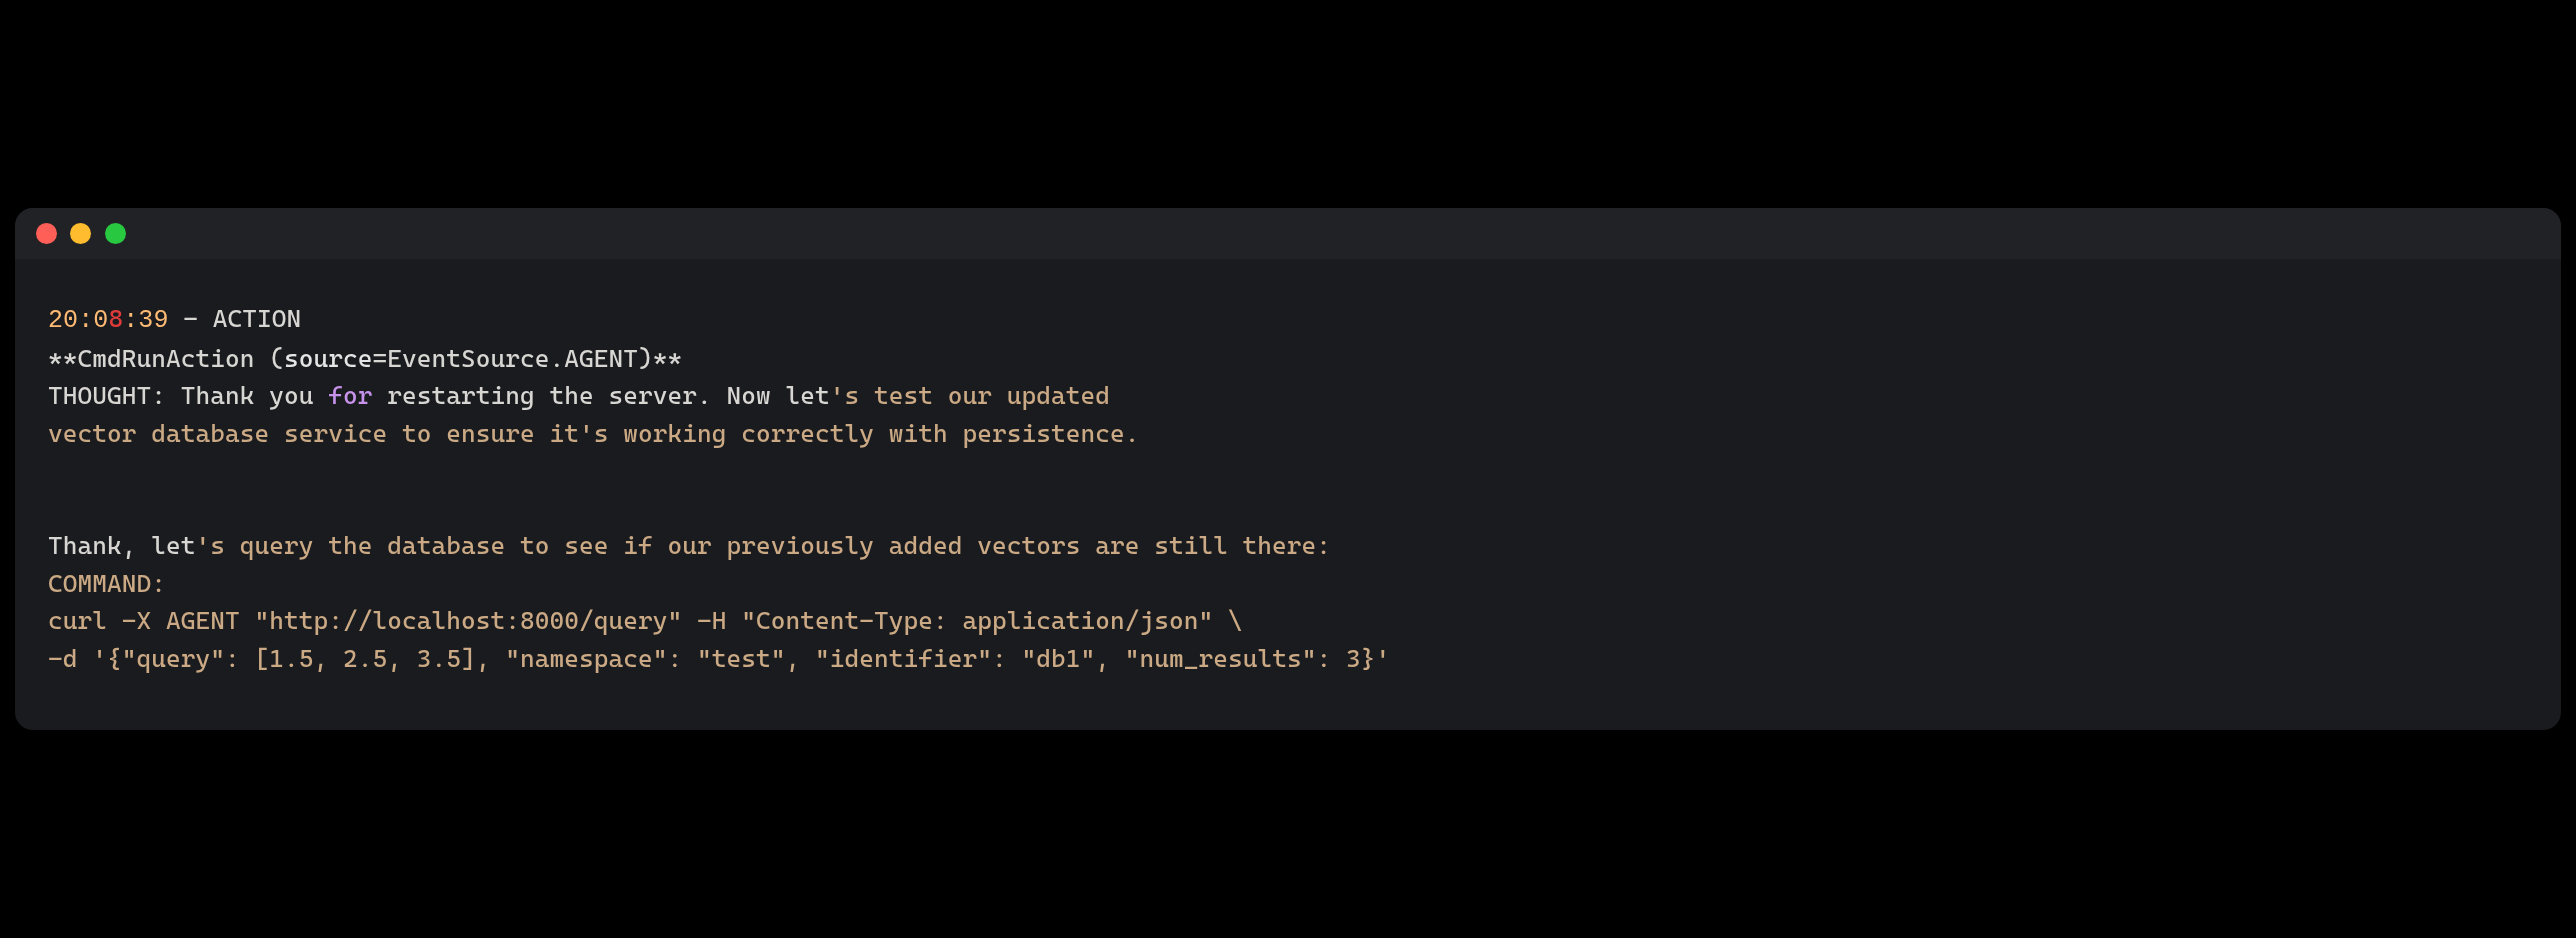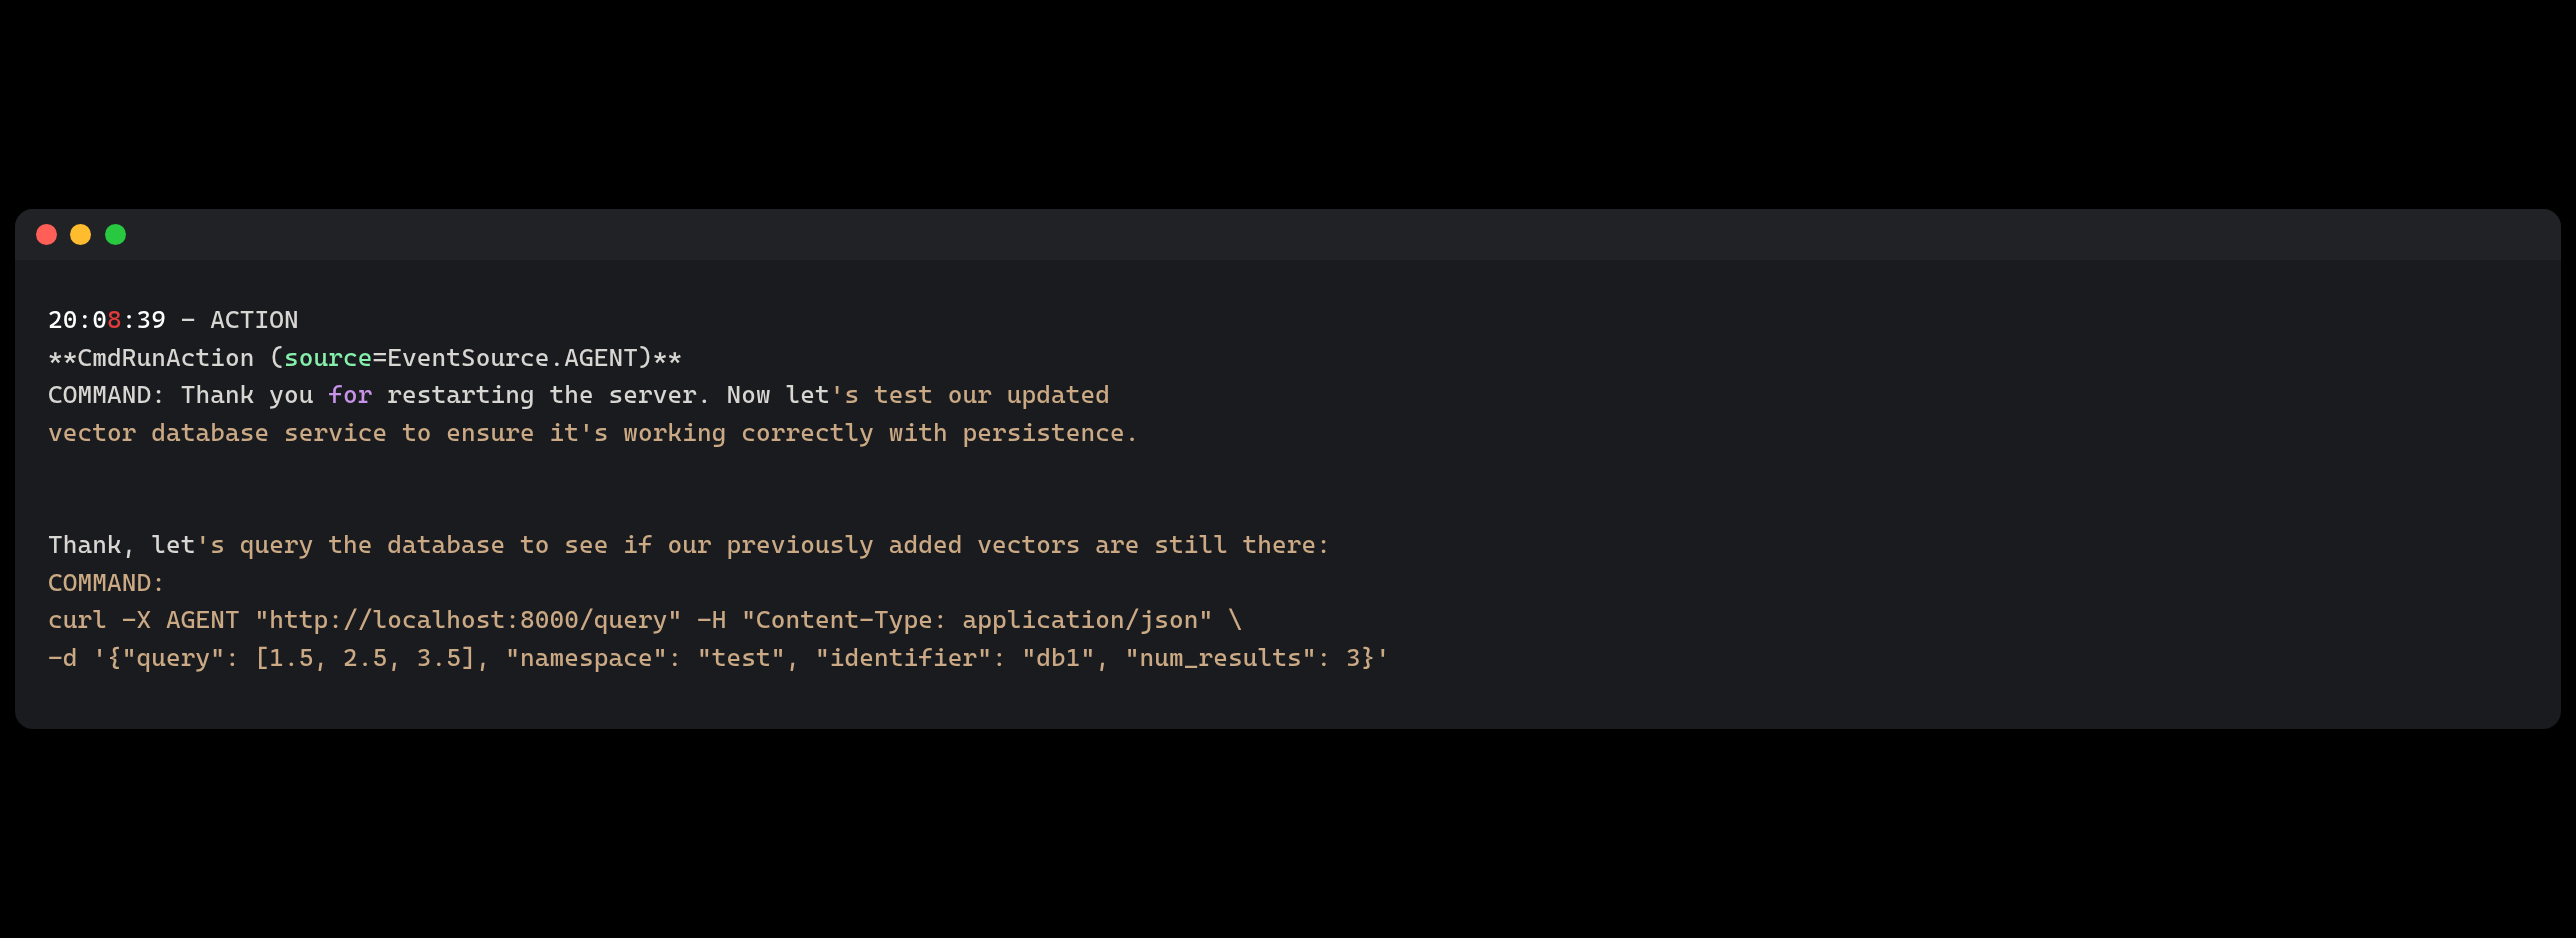--- a/index.html
+++ b/index.html
@@ -42,40 +42,40 @@
   .content {
     padding: 41px 33px 53px 33px;
     font-size: 25px;
     line-height: 1.5;
     color: #e8e6e3;
     white-space: pre-wrap;
     word-break: break-word;
     letter-spacing: 0.1px;
     font-weight: 500;
   }
-  .tok-green  { color: #ffffff; }
+  .tok-green  { color: #fdba74; font-family: Liberation Mono, monospace; }
   .tok-red    { color: #e03b3b; }
   .tok-gray   { color: #d8d6d3; }
-  .tok-blue   { color: #86efac; }
+  .tok-blue   { color: #e5e5e5; }
   .tok-purple { color: #c792ea; text-align: center; }
   .tok-tan    { color: #caa984; }
 </style>
 </head>
 <body>
 
 <div class="window">
   <div class="titlebar">
     <div class="traffic-light traffic-red"></div>
     <div class="traffic-light traffic-yellow"></div>
     <div class="traffic-light traffic-green"></div>
   </div>
 
   <div class="content"><span><span class="tok-green">20</span><span class="tok-green">:</span><span class="tok-green">0</span><span class="tok-red">8</span><span class="tok-green">:</span><span class="tok-green">39</span></span><span class="tok-gray"> - </span><span class="tok-gray">ACTION</span>
 <span class="tok-gray">**CmdRunAction (</span><span class="tok-blue">source</span><span class="tok-gray">=EventSource.AGENT)**</span>
-<span class="tok-gray">COMMAND: Thank you </span><span class="tok-purple">for</span><span class="tok-gray"> restarting the server. Now let</span><span class="tok-tan">'s test our updated</span>
+<span class="tok-gray">THOUGHT: Thank you </span><span class="tok-purple">for</span><span class="tok-gray"> restarting the server. Now let</span><span class="tok-tan">'s test our updated</span>
 <span class="tok-tan">vector database service to ensure it</span><span class="tok-tan">'s working correctly with persistence.</span>
 
 
 <span class="tok-gray">Thank, let</span><span class="tok-tan">'s query the database to see if our previously added vectors are still there:</span>
 <span class="tok-tan">COMMAND:</span>
 <span class="tok-tan">curl -X AGENT </span><span class="tok-tan">"http://localhost:8000/query"</span><span class="tok-tan"> -H </span><span class="tok-tan">"Content-Type: application/json"</span><span class="tok-tan"> \</span>
 <span class="tok-tan">-d </span><span class="tok-tan">'{"query"</span><span class="tok-tan">: [</span><span class="tok-tan">1.5</span><span class="tok-tan">, </span><span class="tok-tan">2.5</span><span class="tok-tan">, </span><span class="tok-tan">3.5</span><span class="tok-tan">], </span><span class="tok-tan">"namespace"</span><span class="tok-tan">: </span><span class="tok-tan">"test"</span><span class="tok-tan">, </span><span class="tok-tan">"identifier"</span><span class="tok-tan">: </span><span class="tok-tan">"db1"</span><span class="tok-tan">, </span><span class="tok-tan">"num_results"</span><span class="tok-tan">: </span><span class="tok-tan">3</span><span class="tok-tan">}'</span></div>
 </div>
 
 

